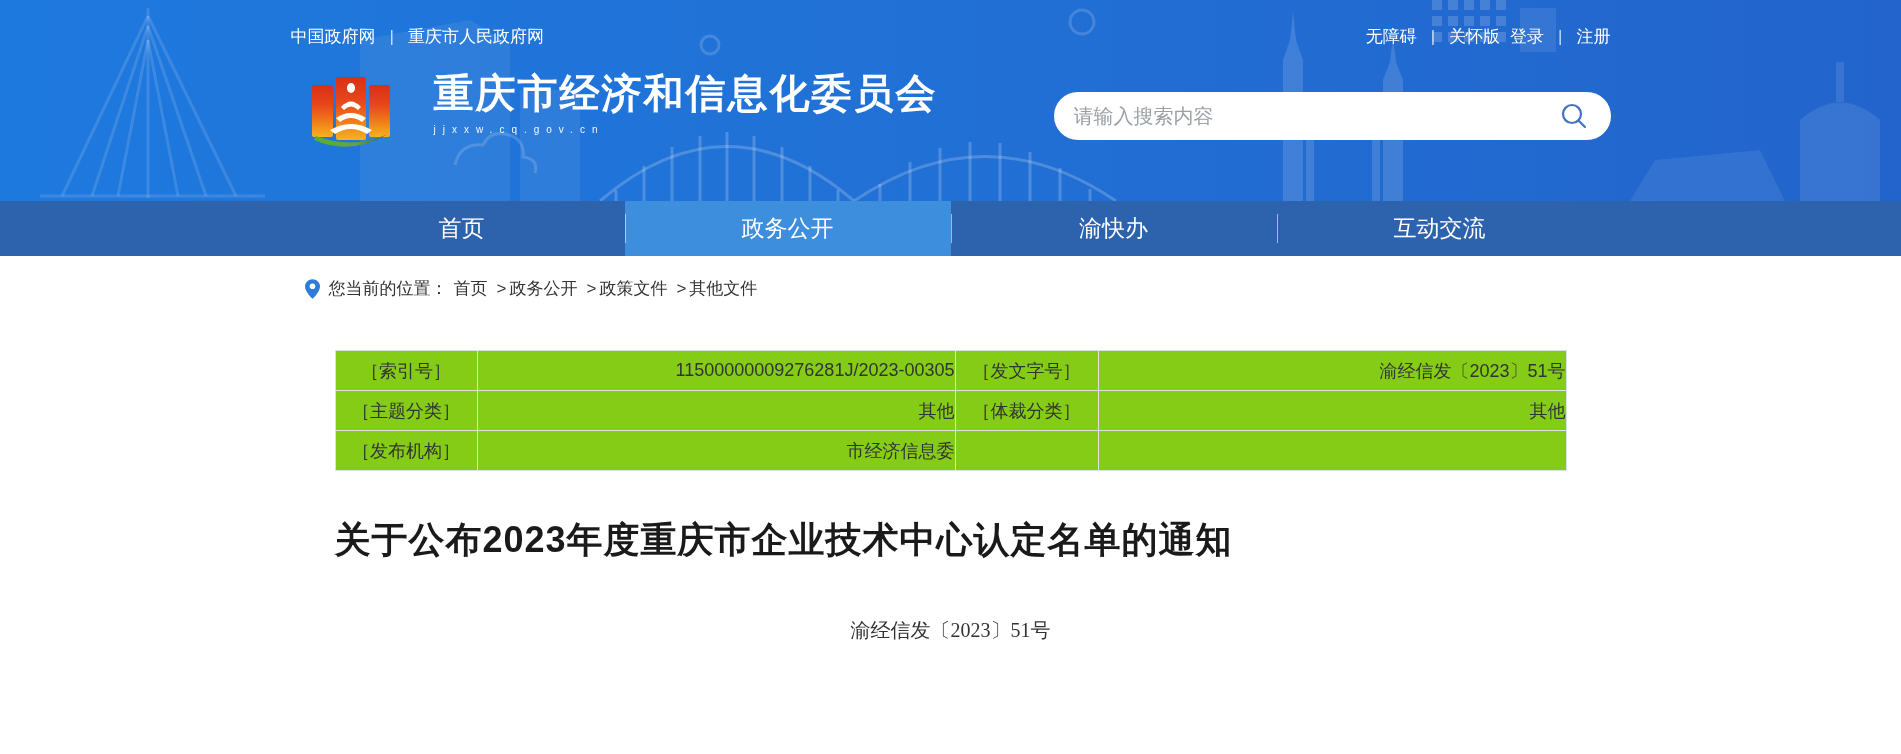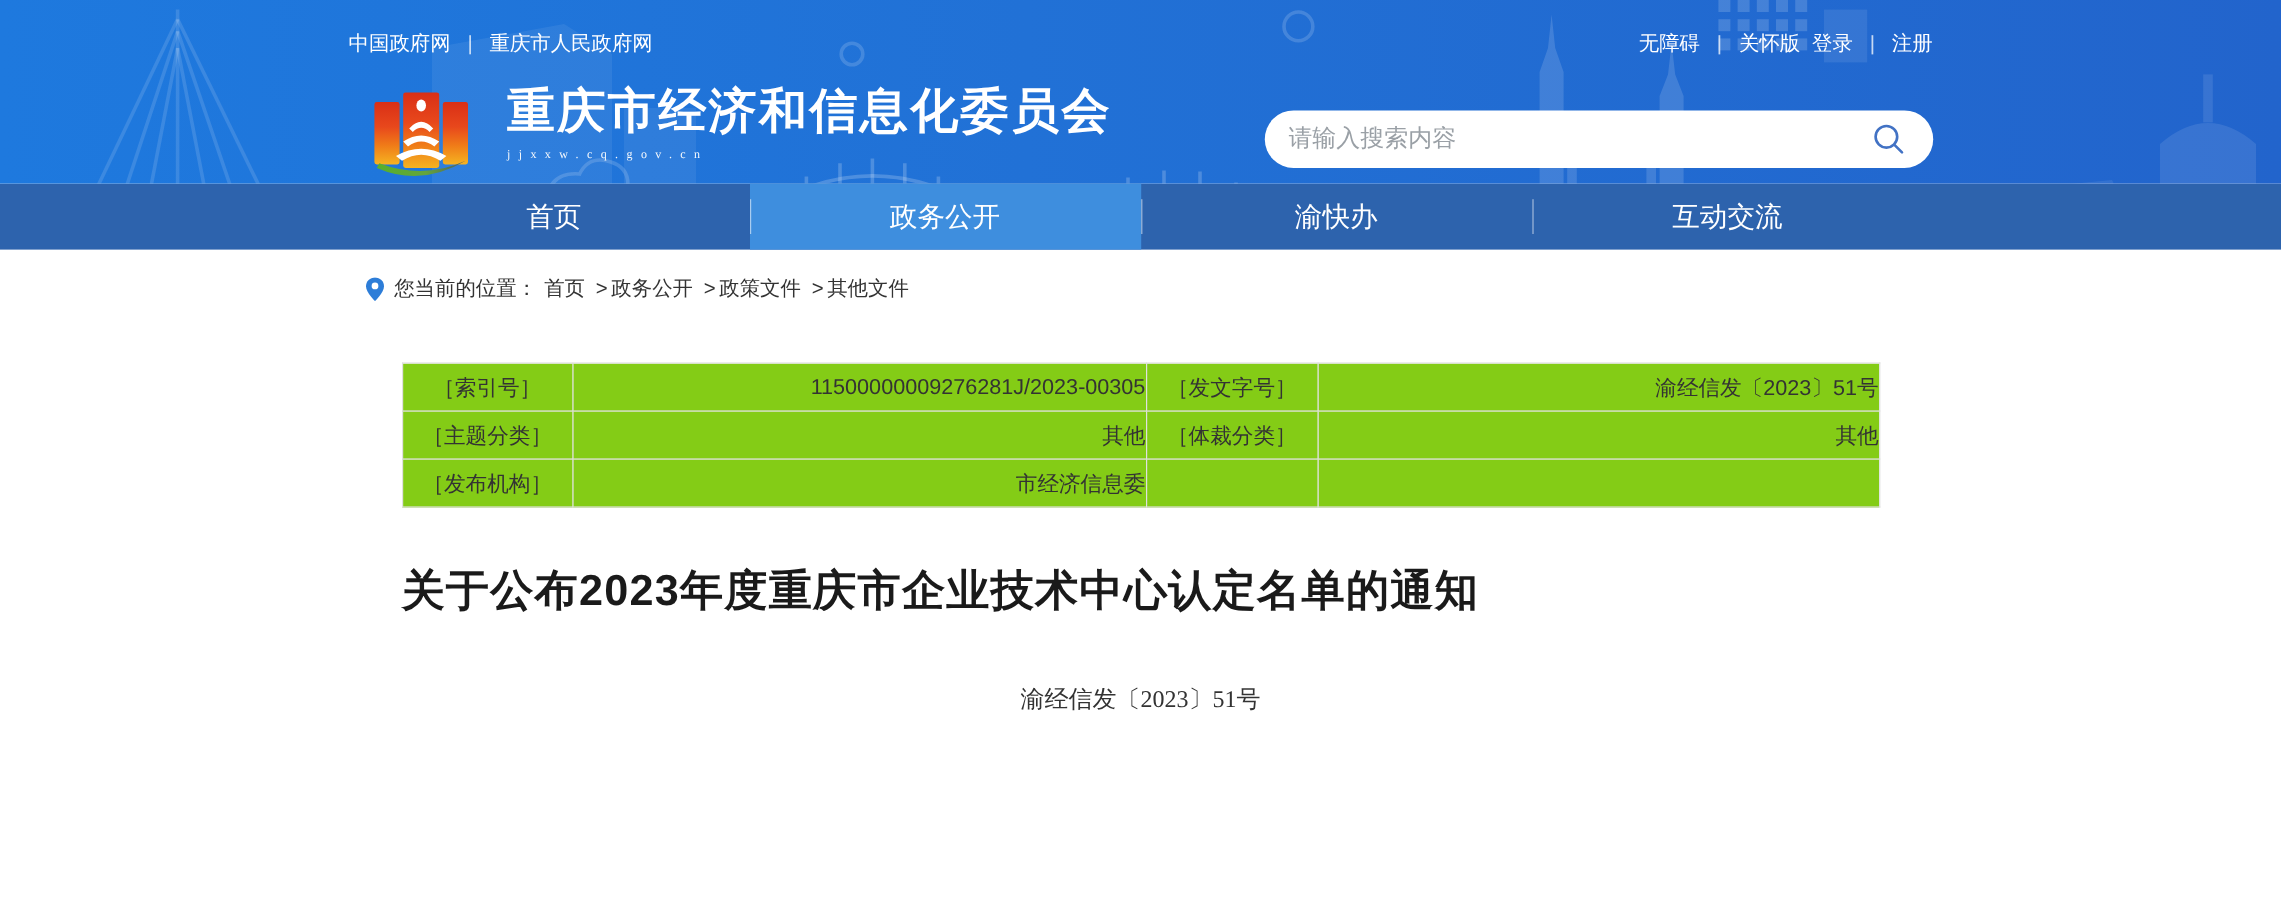--- a/index.html
+++ b/index.html
@@ -1,34 +1,34 @@
 <!DOCTYPE html>
 <html><head>
 <meta charset="utf-8">
 <style>
   * { margin:0; padding:0; box-sizing:border-box; }
   html,body { width:1901px; height:754px; overflow:hidden; background:#fff;
     font-family:"Liberation Sans","DejaVu Sans",sans-serif; }
 
   
-  .site-header { position:relative; height:153px;
+  .site-header { position:relative; height:201px;
     background:linear-gradient(90deg,#1e79de 0%,#2171d6 45%,#2264cc 100%); overflow:hidden; }
   .deco { position:absolute; inset:0; pointer-events:none; }
   .header-inner { position:relative; width:1320px; height:100%; margin:0 auto; }
 
   .top-links { display:flex; justify-content:space-between; padding-top:25px;
     font-size:17px; color:#fff; }
   .tl-group { display:flex; align-items:center; }
   .tl-link { color:#fff; cursor:pointer; white-space:nowrap; }
   .tl-sep { margin:0 14px; opacity:.75; }
   .tl-space { width:10px; }
 
   .brand-row { position:absolute; left:20px; top:70px; display:flex; align-items:flex-start; }
   .logo { width:80px; height:84px; cursor:pointer; }
-  .brand-text { margin-left:32px; color:#fff;font-family:Liberation Serif, serif; }
+  .brand-text { margin-left:43px; color:#fff; }
   .site-name { font-size:40px; font-weight:700; letter-spacing:2px; line-height:1.15; }
   .site-url { margin-top:8px; font-size:10px; letter-spacing:7px; opacity:.95; }
 
   .search-box { position:absolute; right:0; top:92px; width:557px; height:48px;
     background:#fff; border-radius:24px; display:flex; align-items:center; }
   .search-input { flex:1; border:none; outline:none; background:transparent;
     padding-left:20px; font-size:20px; color:#333; font-family:inherit; }
   .search-input::placeholder { color:#9aa0a6; }
   .search-btn { width:30px; height:30px; margin-right:22px; cursor:pointer; flex:0 0 auto; }
 

